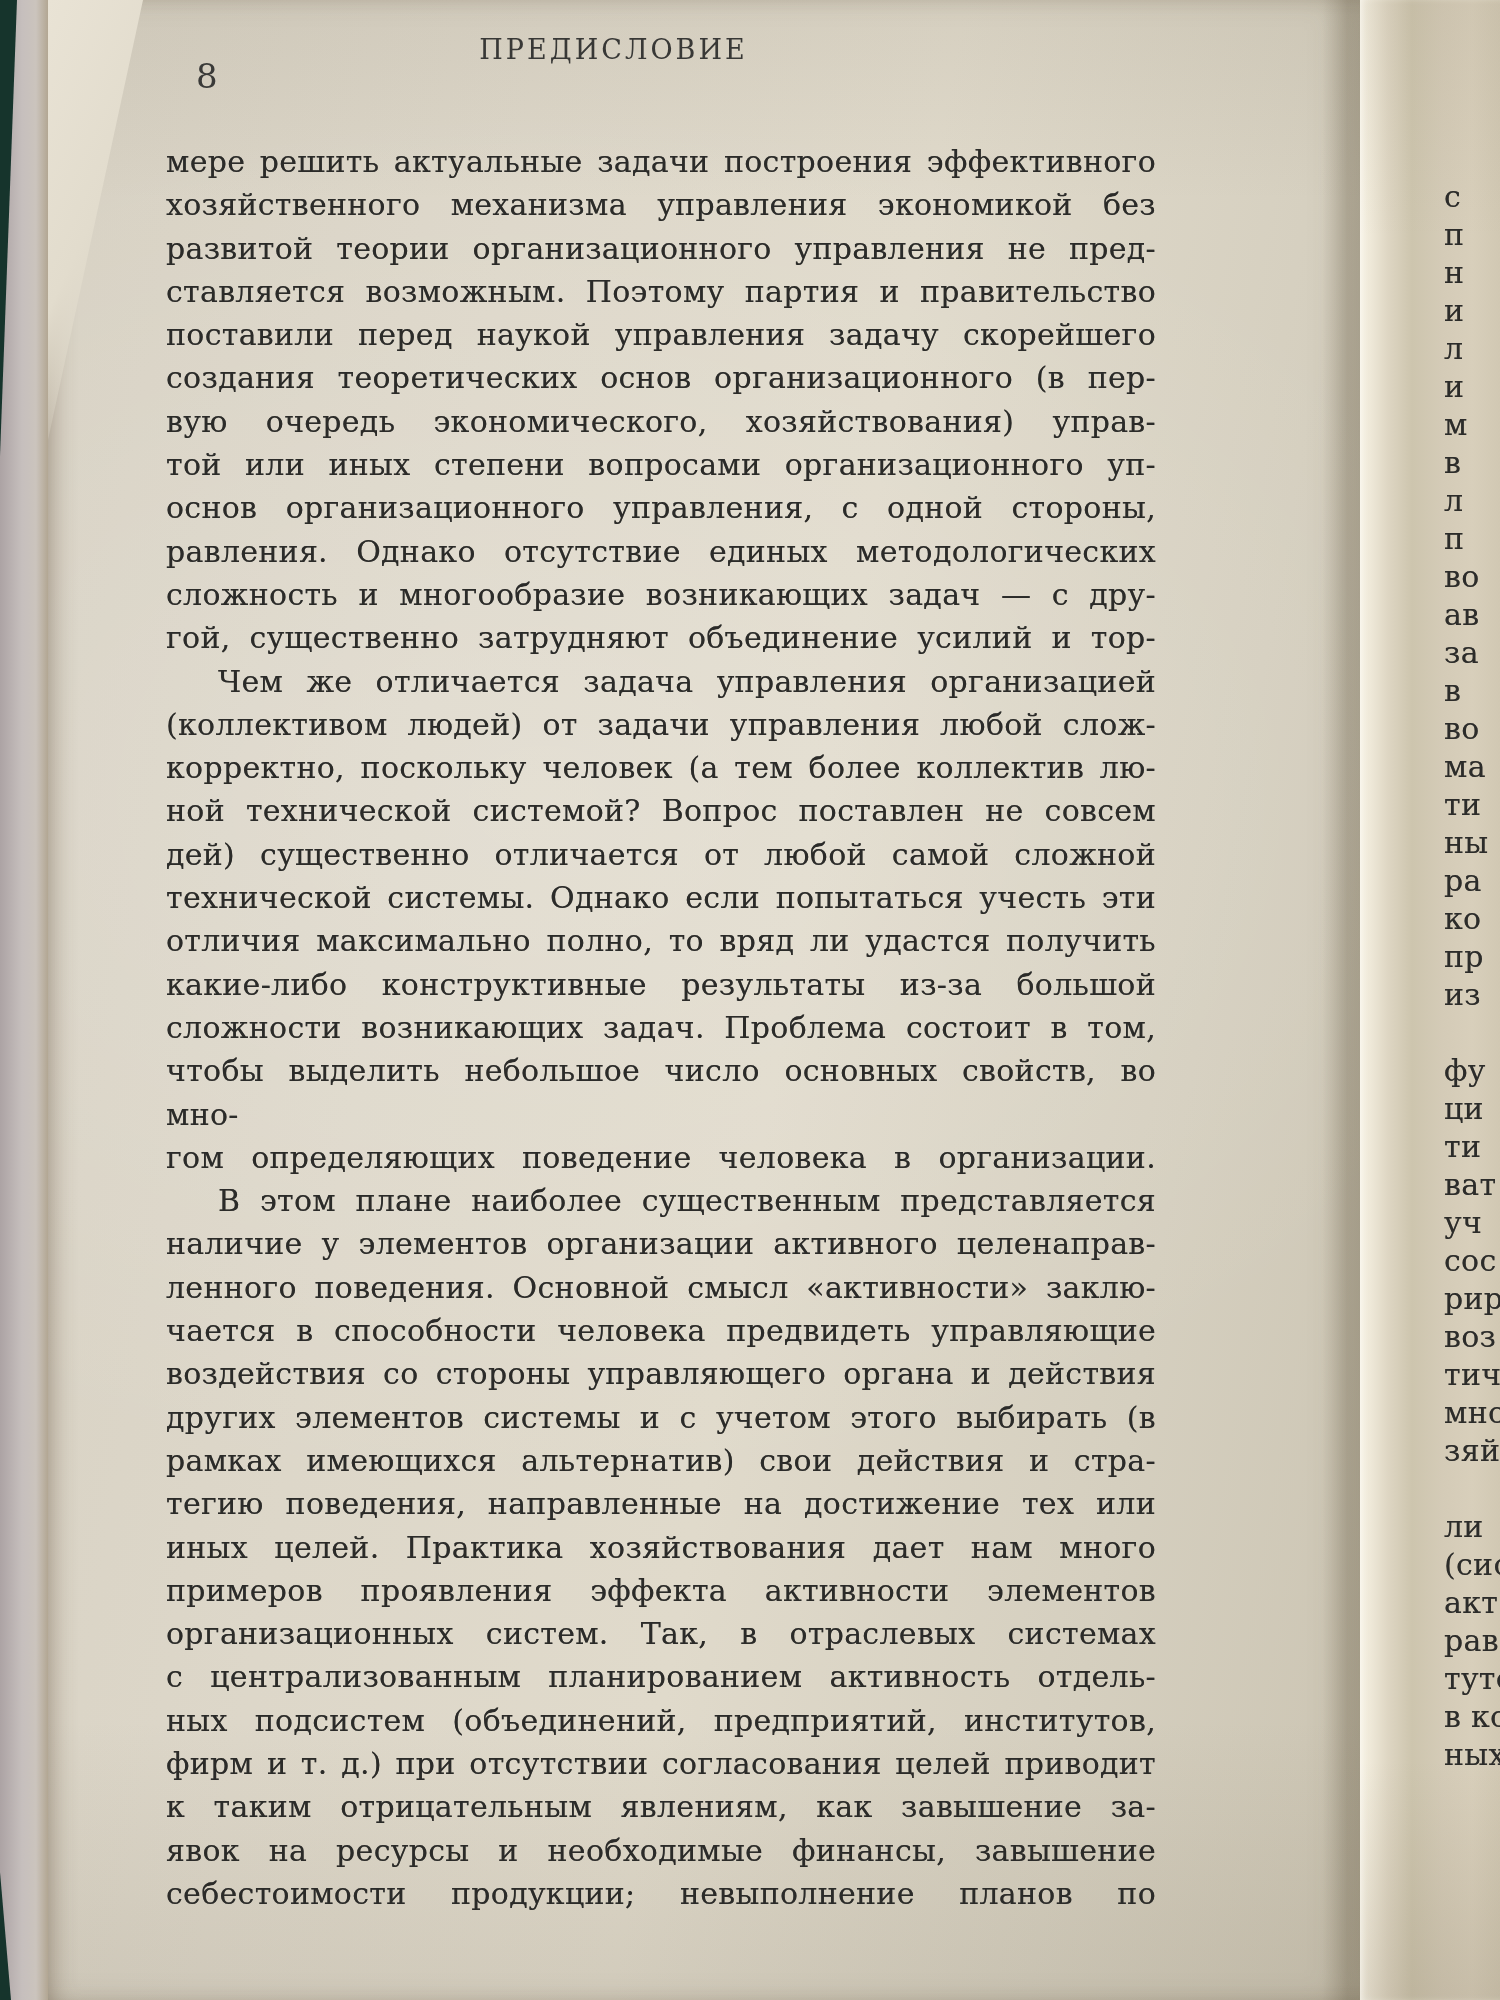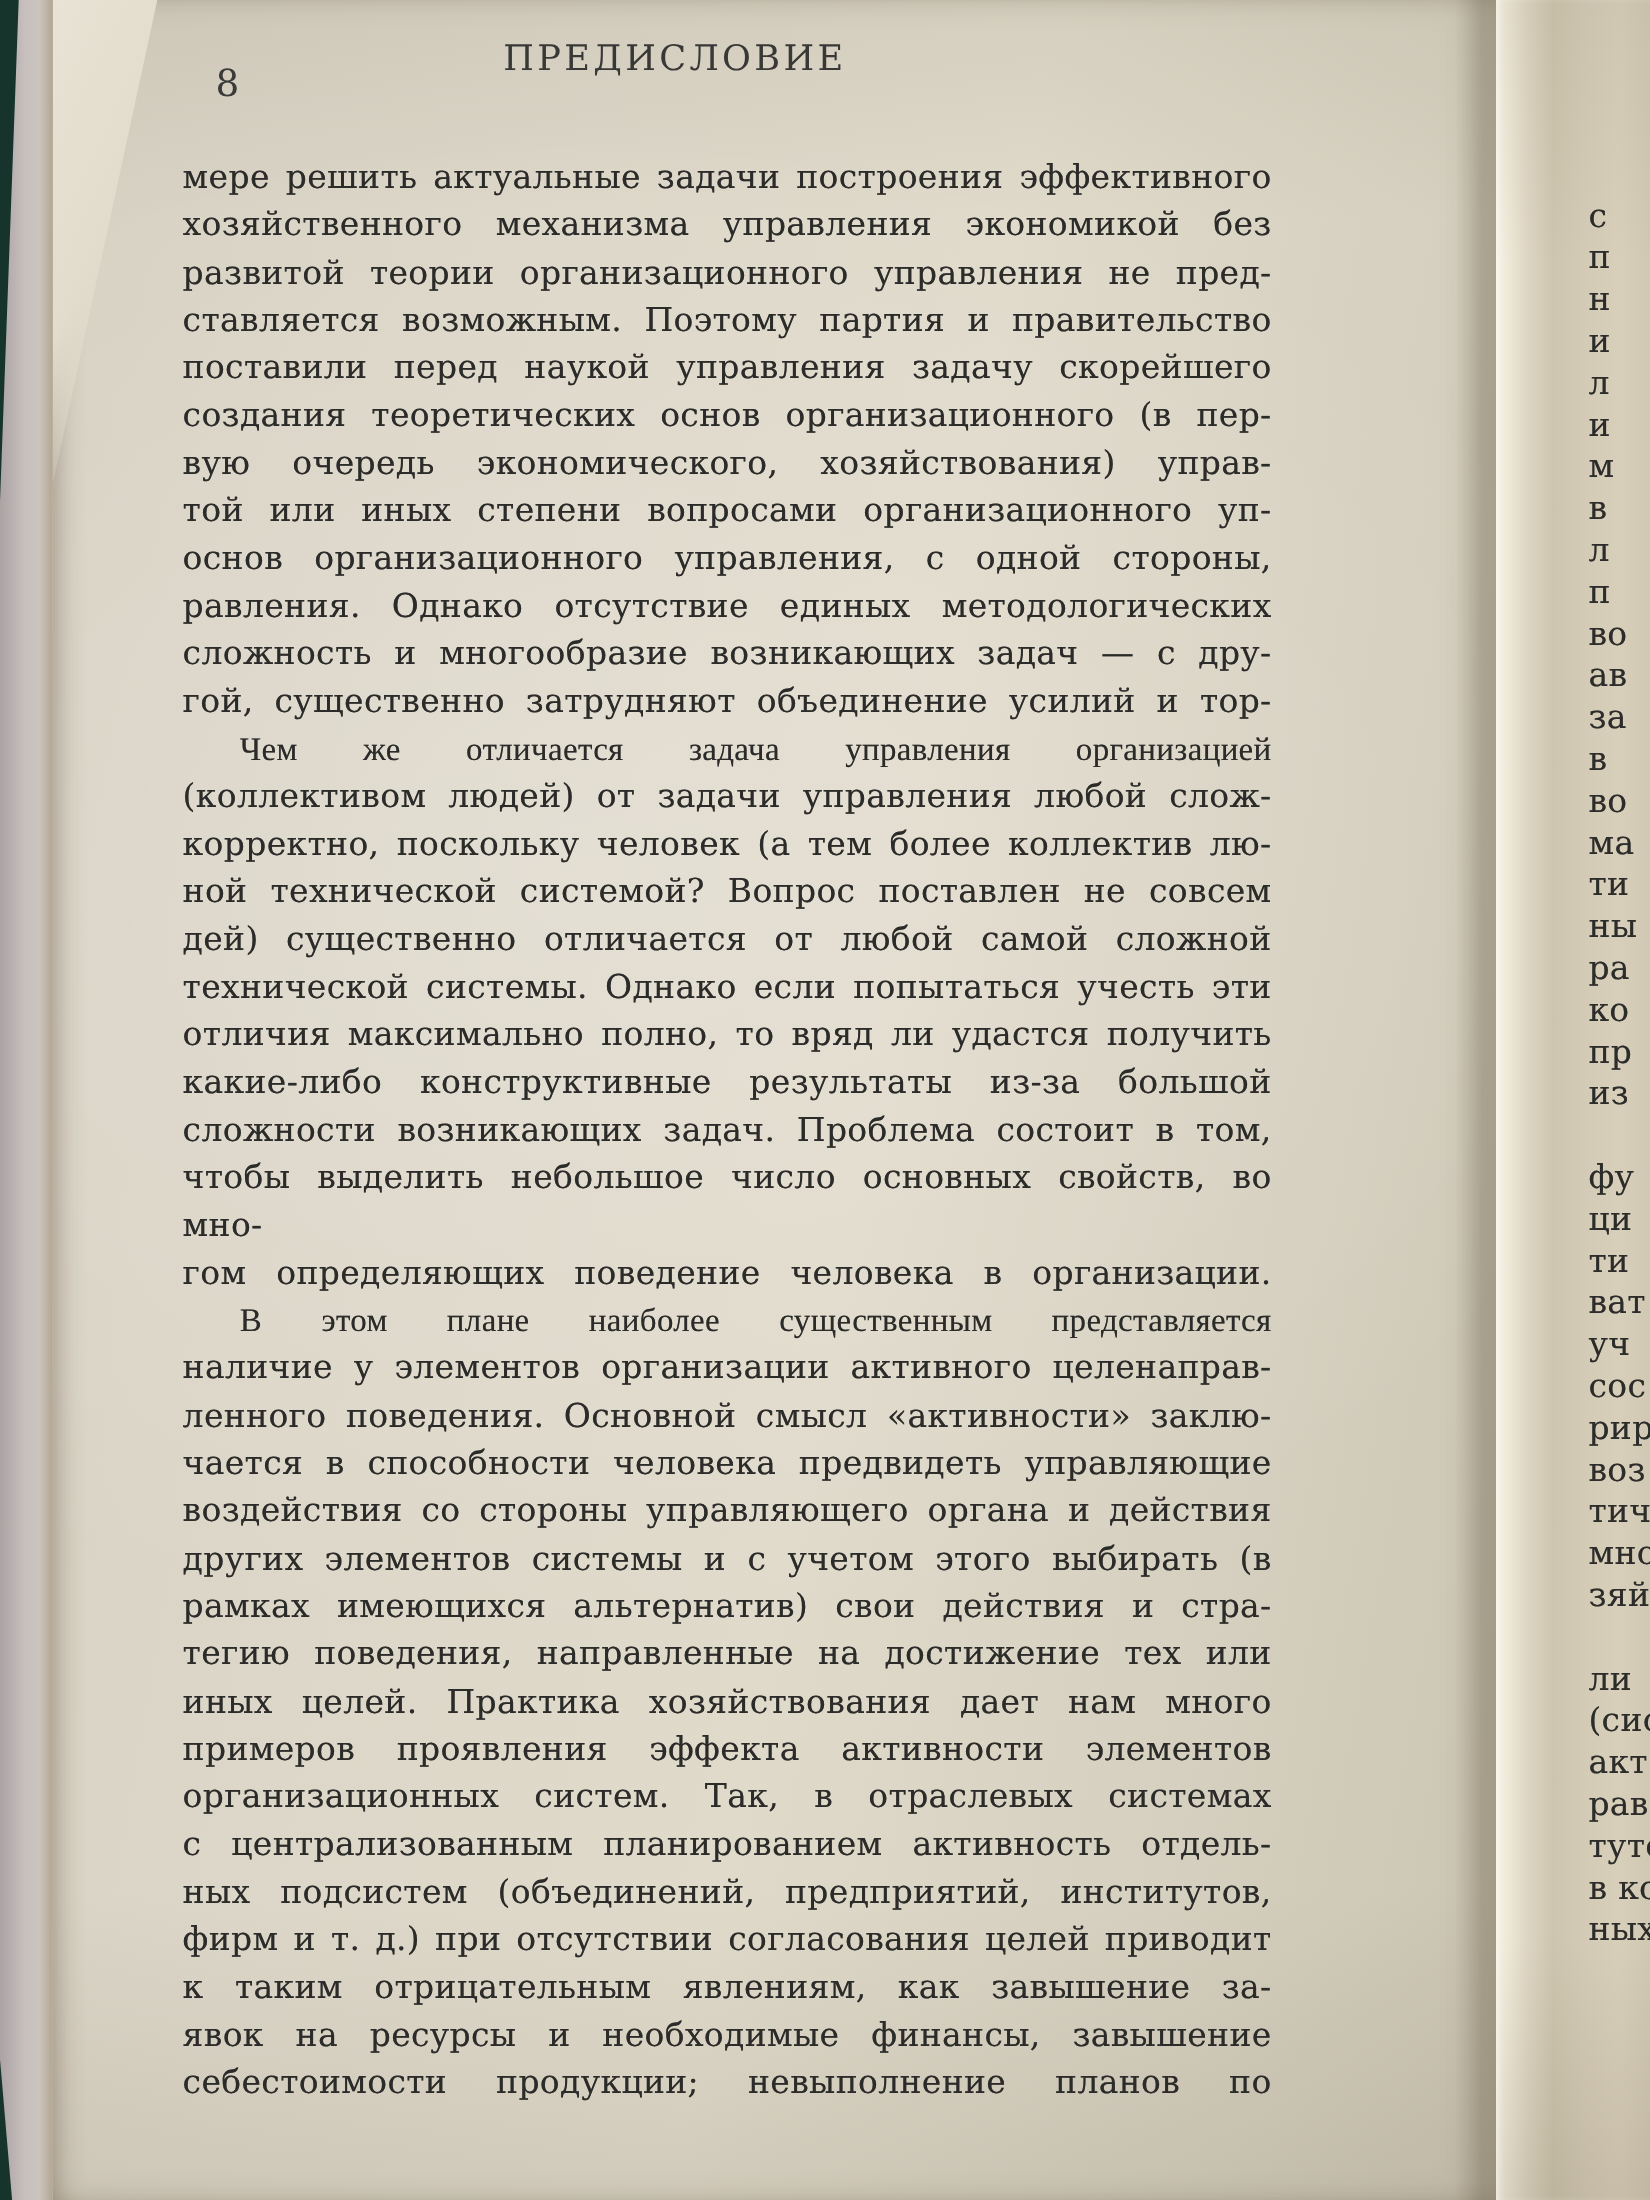--- a/index.html
+++ b/index.html
@@ -33,33 +33,33 @@
     clip-path:polygon(0 0,95px 0,0 440px);
   }
 
   
   .header-row{position:absolute;left:118px;top:30px;width:985px;height:90px;}
   .page-number{
     position:absolute;left:30px;top:26px;font-size:34px;color:#3a3a38;
   }
   .page-header{
     position:absolute;left:0;right:90px;top:4px;text-align:center;
-    font-size:32px;letter-spacing:3px;color:#383836;font-weight:500;
+    font-size:27px;letter-spacing:3px;color:#383836;font-weight:500;
   }
 
   
   .text-column{
     position:absolute;left:118px;top:140px;width:990px;
     font-size:30px;line-height:43.3px;color:#2b2b29;
     letter-spacing:.3px;word-spacing:2px;
     text-shadow:0 0 .6px rgba(43,43,41,.55);
   }
   .text-column .line{text-align:justify;text-align-last:justify;white-space:normal;}
   .text-column .line.short{text-align-last:left;}
-  .text-column .line.indent{text-indent:52px;font-family:Liberation Serif, serif;}
+  .text-column .line.indent{text-indent:52px;}
 
   
   .fold-shadow{
     position:absolute;left:1322px;top:0;width:46px;height:2000px;
     background:linear-gradient(90deg,rgba(70,58,36,0) 0%,rgba(70,58,36,.16) 55%,rgba(70,58,36,.05) 100%);
   }
 
   
   .facing-page{
     position:absolute;left:1360px;top:0;width:140px;height:2000px;overflow:hidden;

